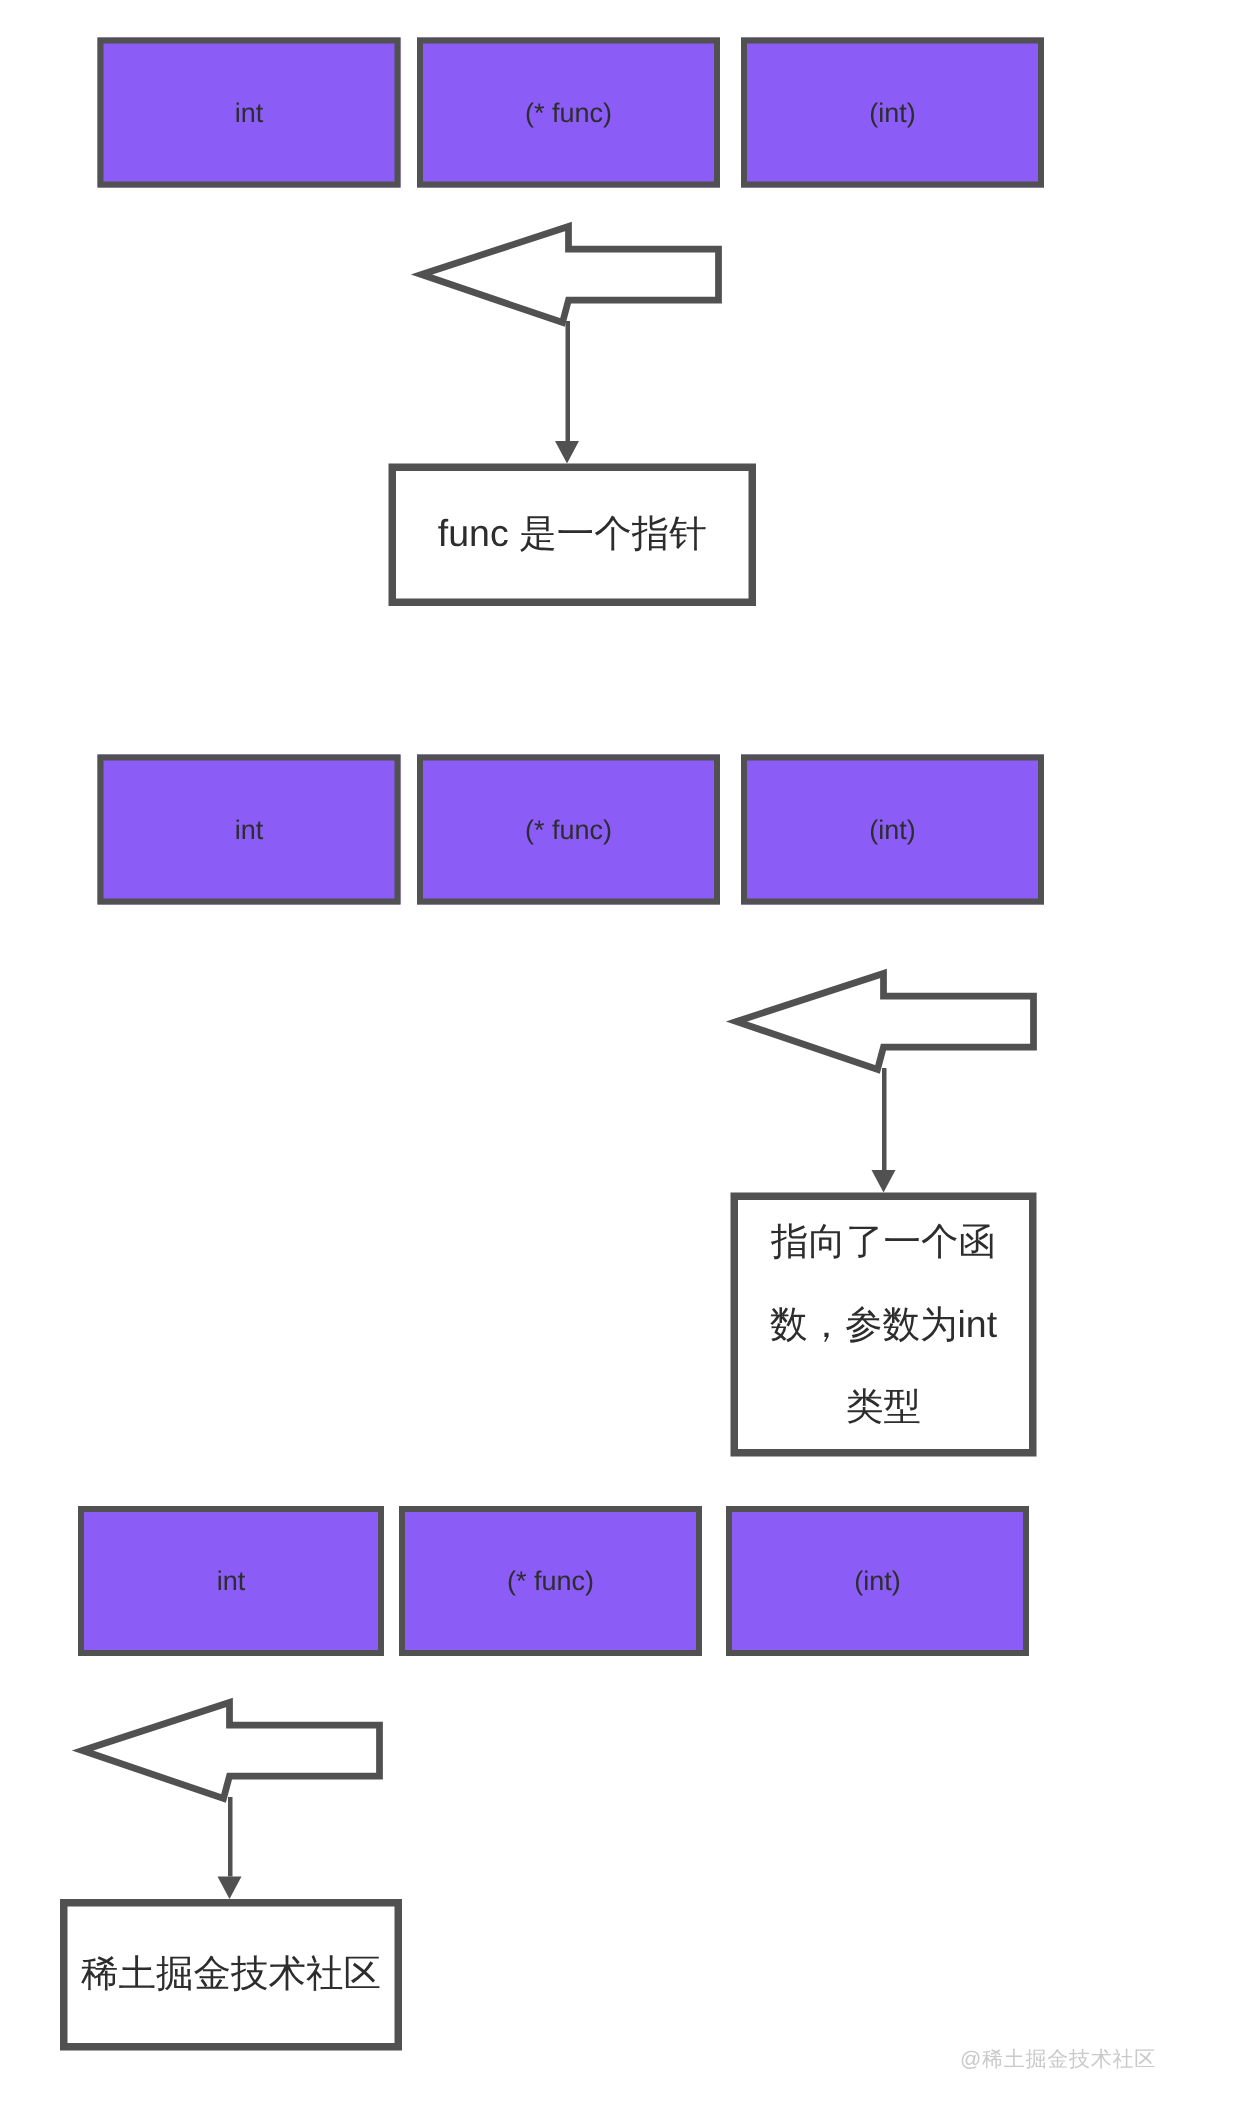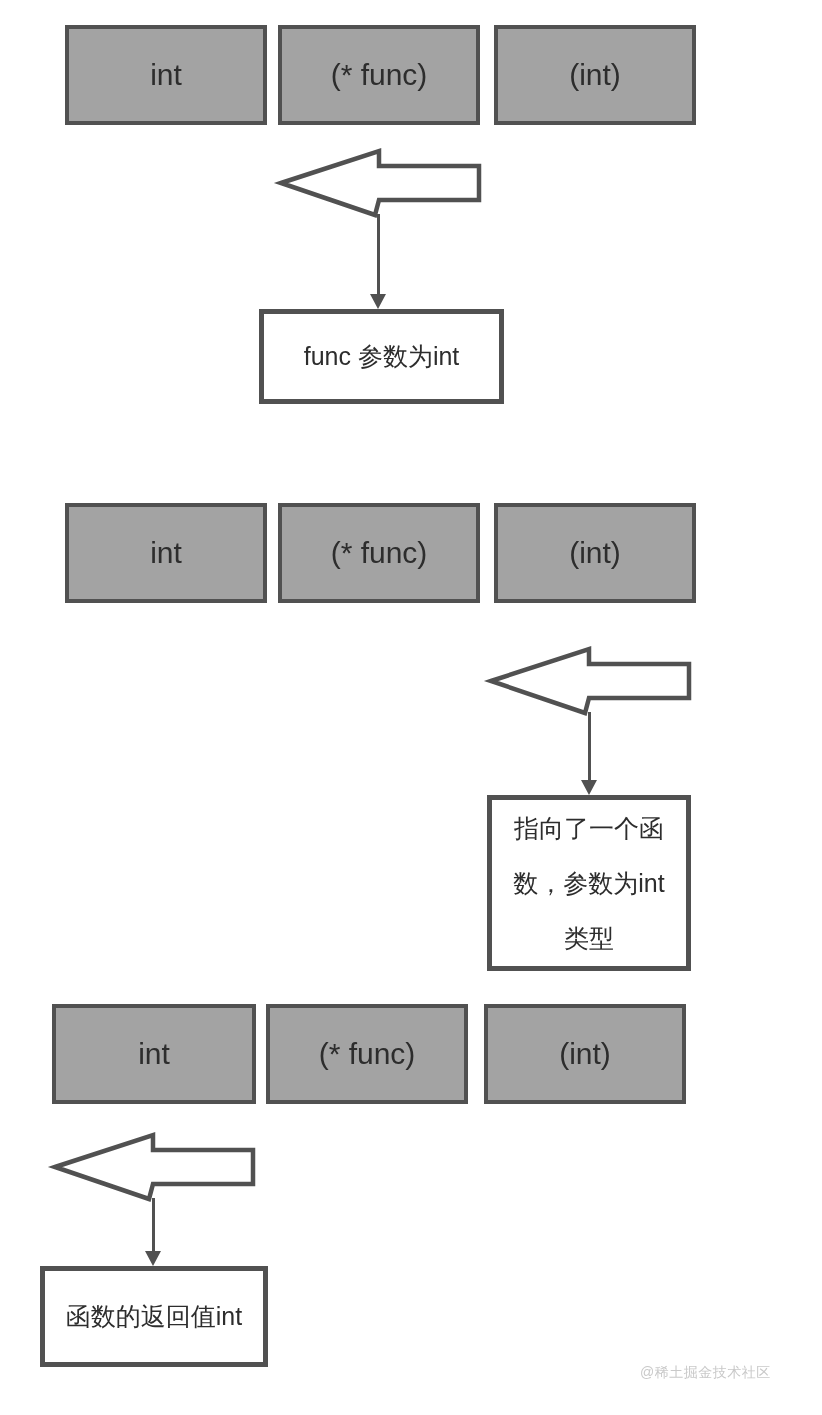--- a/index.html
+++ b/index.html
@@ -15,23 +15,23 @@
     background:var(--bg);
     font-family:"Liberation Sans","DejaVu Sans",sans-serif;
     color:var(--text);
     overflow:hidden;
   }
   .tokbox{
     position:absolute;
     width:202px;height:100px;
     box-sizing:border-box;
     border:4px solid var(--line);
-    background:#a3a3a3;
+    background:#8b5cf6;
     display:flex;align-items:center;justify-content:center;
-    font-size:30px;
+    font-size:18px;
   }
   .notebox{
     position:absolute;
     box-sizing:border-box;
     border:5px solid var(--line);
     background:#fff;
     display:flex;align-items:center;justify-content:center;
     font-size:25px;
     text-align:center;
     white-space:pre-line;
@@ -77,21 +77,21 @@
     <div class="tokbox" style="left:65px;top:25px">int</div>
     <div class="tokbox" style="left:278px;top:25px">(* func)</div>
     <div class="tokbox" style="left:494px;top:25px">(int)</div>
 
     <svg class="blockarrow" style="left:278px;top:148px" width="204" height="70" viewBox="0 0 204 70" aria-hidden="true">
       <polygon points="3,35 101,3 101,18 201,18 201,52 101,52 97,67"></polygon>
     </svg>
     <div class="vline" style="left:377px;top:214px;height:80px"></div>
     <div class="vhead" style="left:370px;top:294px"></div>
 
-    <div class="notebox" style="left:259px;top:309px;width:245px;height:95px">func 参数为int</div>
+    <div class="notebox" style="left:259px;top:309px;width:245px;height:95px">func 是一个指针</div>
   </div>
 
   <div>
     <div class="tokbox" style="left:65px;top:503px">int</div>
     <div class="tokbox" style="left:278px;top:503px">(* func)</div>
     <div class="tokbox" style="left:494px;top:503px">(int)</div>
 
     <svg class="blockarrow" style="left:488px;top:646px" width="204" height="70" viewBox="0 0 204 70" aria-hidden="true">
       <polygon points="3,35 101,3 101,18 201,18 201,52 101,52 97,67"></polygon>
     </svg>
@@ -107,18 +107,18 @@
     <div class="tokbox" style="left:52px;top:1004px;width:204px">int</div>
     <div class="tokbox" style="left:266px;top:1004px">(* func)</div>
     <div class="tokbox" style="left:484px;top:1004px">(int)</div>
 
     <svg class="blockarrow" style="left:52px;top:1132px" width="204" height="70" viewBox="0 0 204 70" aria-hidden="true">
       <polygon points="3,35 101,3 101,18 201,18 201,52 101,52 97,67"></polygon>
     </svg>
     <div class="vline" style="left:152px;top:1198px;height:53px"></div>
     <div class="vhead" style="left:145px;top:1251px"></div>
 
-    <div class="notebox" style="left:40px;top:1266px;width:228px;height:101px">函数的返回值int</div>
+    <div class="notebox" style="left:40px;top:1266px;width:228px;height:101px">稀土掘金技术社区</div>
   </div>
 
   <div class="watermark">@稀土掘金技术社区</div>
 
 </div>
 
 </body></html>

